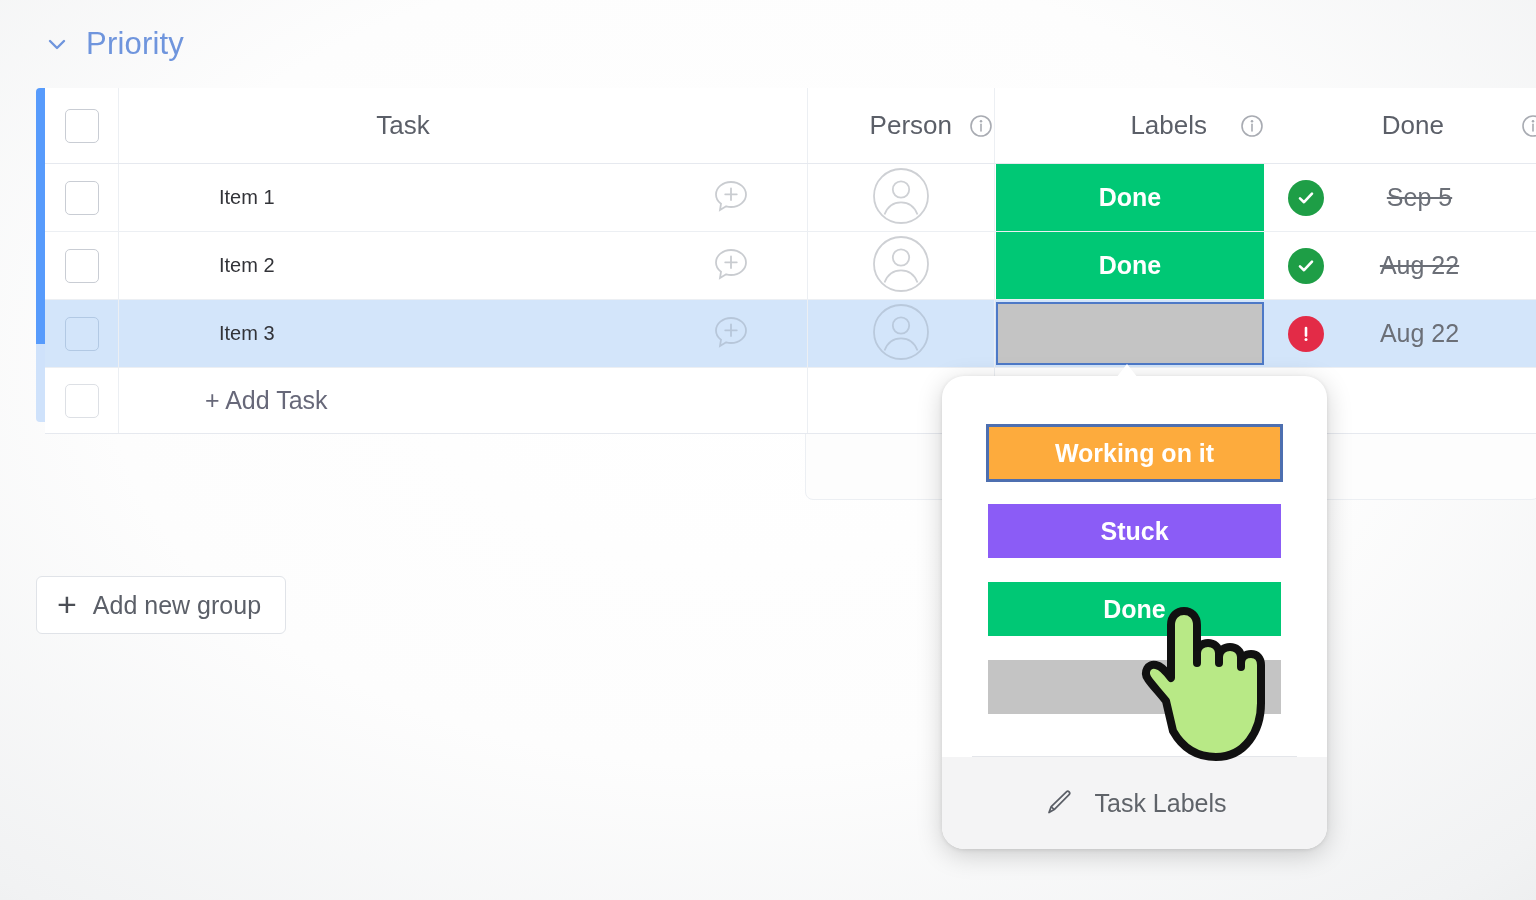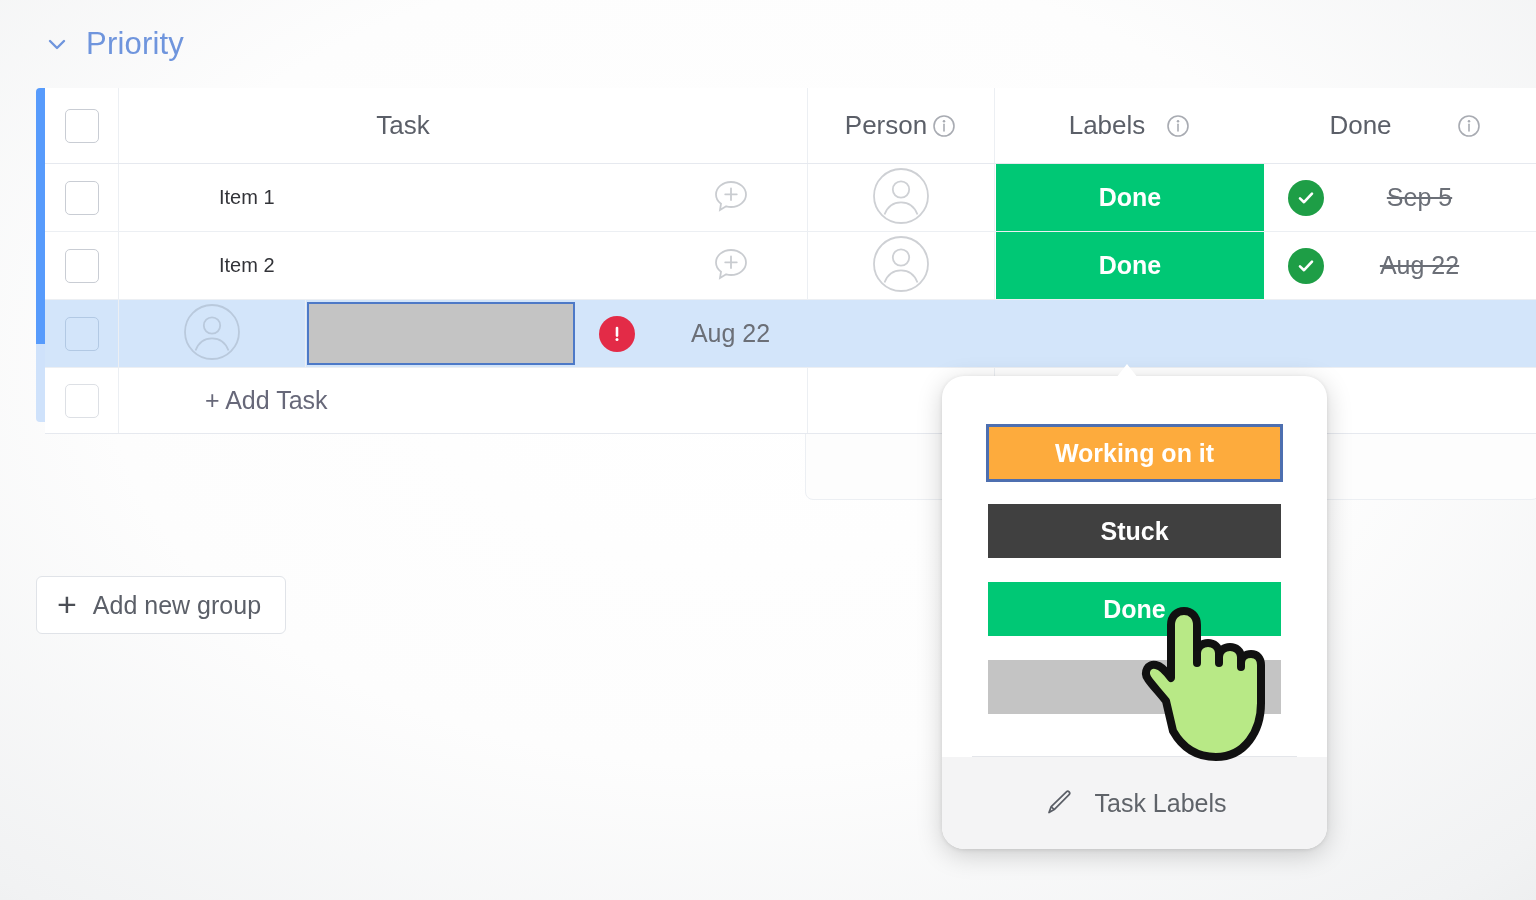--- a/index.html
+++ b/index.html
@@ -135,21 +135,22 @@
   .row.selected .comment-icon { opacity: 0.38; }
 
   .cell-person {
     flex: 0 0 187px;
     display: flex;
     align-items: center;
     justify-content: center;
     border-right: 1px solid #eceff3;
   }
   .cell-person.head, .cell-status.head, .cell-date.head {
-    gap: 4px;
+    gap: 16px;
+    justify-content: flex-end;
   }
   .head-label {
     font-size: 26px;
     color: #5b5f68;
   }
   .info-icon { opacity: 0.75; display: flex; align-items: center; }
   .person-avatar { opacity: 0.5; }
   .row.selected .person-avatar { opacity: 0.35; }
 
   .cell-status {
@@ -452,20 +453,30 @@
         </svg>
       </span>
       <span class="date-text struck">Aug 22</span>
     </div>
   </div>
 
   <div class="row task-row selected">
     <div class="cell-check">
       <div class="checkbox"></div>
     </div>
+    <div class="cell-task">
+      <span class="task-label">Item 3</span>
+      <span class="comment-icon">
+        <svg width="40" height="40" viewBox="0 0 40 40">
+          <path d="M20 6 C11.7 6 5 11.6 5 18.5 C5 22.2 6.9 25.5 10 27.7 L9 34 L15.2 30.3 C16.7 30.7 18.3 31 20 31 C28.3 31 35 25.4 35 18.5 C35 11.6 28.3 6 20 6 Z" fill="none" stroke="#8a96a6" stroke-width="1.8"></path>
+          <path d="M20 12.5 L20 24" stroke="#8a96a6" stroke-width="1.8" stroke-linecap="round"></path>
+          <path d="M14.2 18.3 L25.8 18.3" stroke="#8a96a6" stroke-width="1.8" stroke-linecap="round"></path>
+        </svg>
+      </span>
+    </div>
     <div class="cell-person">
       <span class="person-avatar">
         <svg width="58" height="58" viewBox="0 0 58 58">
           <circle cx="29" cy="29" r="27" fill="none" stroke="#8a96a6" stroke-width="1.8"></circle>
           <circle cx="29" cy="22.5" r="8.2" fill="none" stroke="#8a96a6" stroke-width="1.8"></circle>
           <path d="M12.5 47.5 C15.5 39.5 21.8 35.3 29 35.3 C36.2 35.3 42.5 39.5 45.5 47.5" fill="none" stroke="#8a96a6" stroke-width="1.8"></path>
         </svg>
       </span>
     </div>
     <div class="cell-status">
@@ -498,21 +509,21 @@
 
 <div class="add-group-btn">
   <span class="plus">+</span>
   <span class="label">Add new group</span>
 </div>
 
 <div class="dropdown-caret"></div>
 <div class="dropdown">
   <div class="dropdown-list">
     <div class="dd-option focused" style="background:#fdab3d">Working on it</div>
-    <div class="dd-option" style="background:#404040">Stuck</div>
+    <div class="dd-option" style="background:#8b5cf6">Stuck</div>
     <div class="dd-option" style="background:#00c875">Done</div>
     <div class="dd-option" style="background:#c4c4c4"></div>
   </div>
   <div class="dropdown-divider"></div>
   <div class="dropdown-footer">
     <span style="display:flex">
       <svg width="34" height="34" viewBox="0 0 34 34">
         <path d="M7 26.5 L9.2 20.6 L24.4 5.8 C25.2 5.1 26.3 5.1 27.1 5.9 C27.9 6.7 27.9 7.8 27.1 8.6 L12.2 23.6 L7 26.5 Z" fill="none" stroke="#5a5e66" stroke-width="1.7" stroke-linejoin="round"></path>
         <path d="M9.2 20.6 L12.2 23.6" fill="none" stroke="#5a5e66" stroke-width="1.5"></path>
       </svg>

